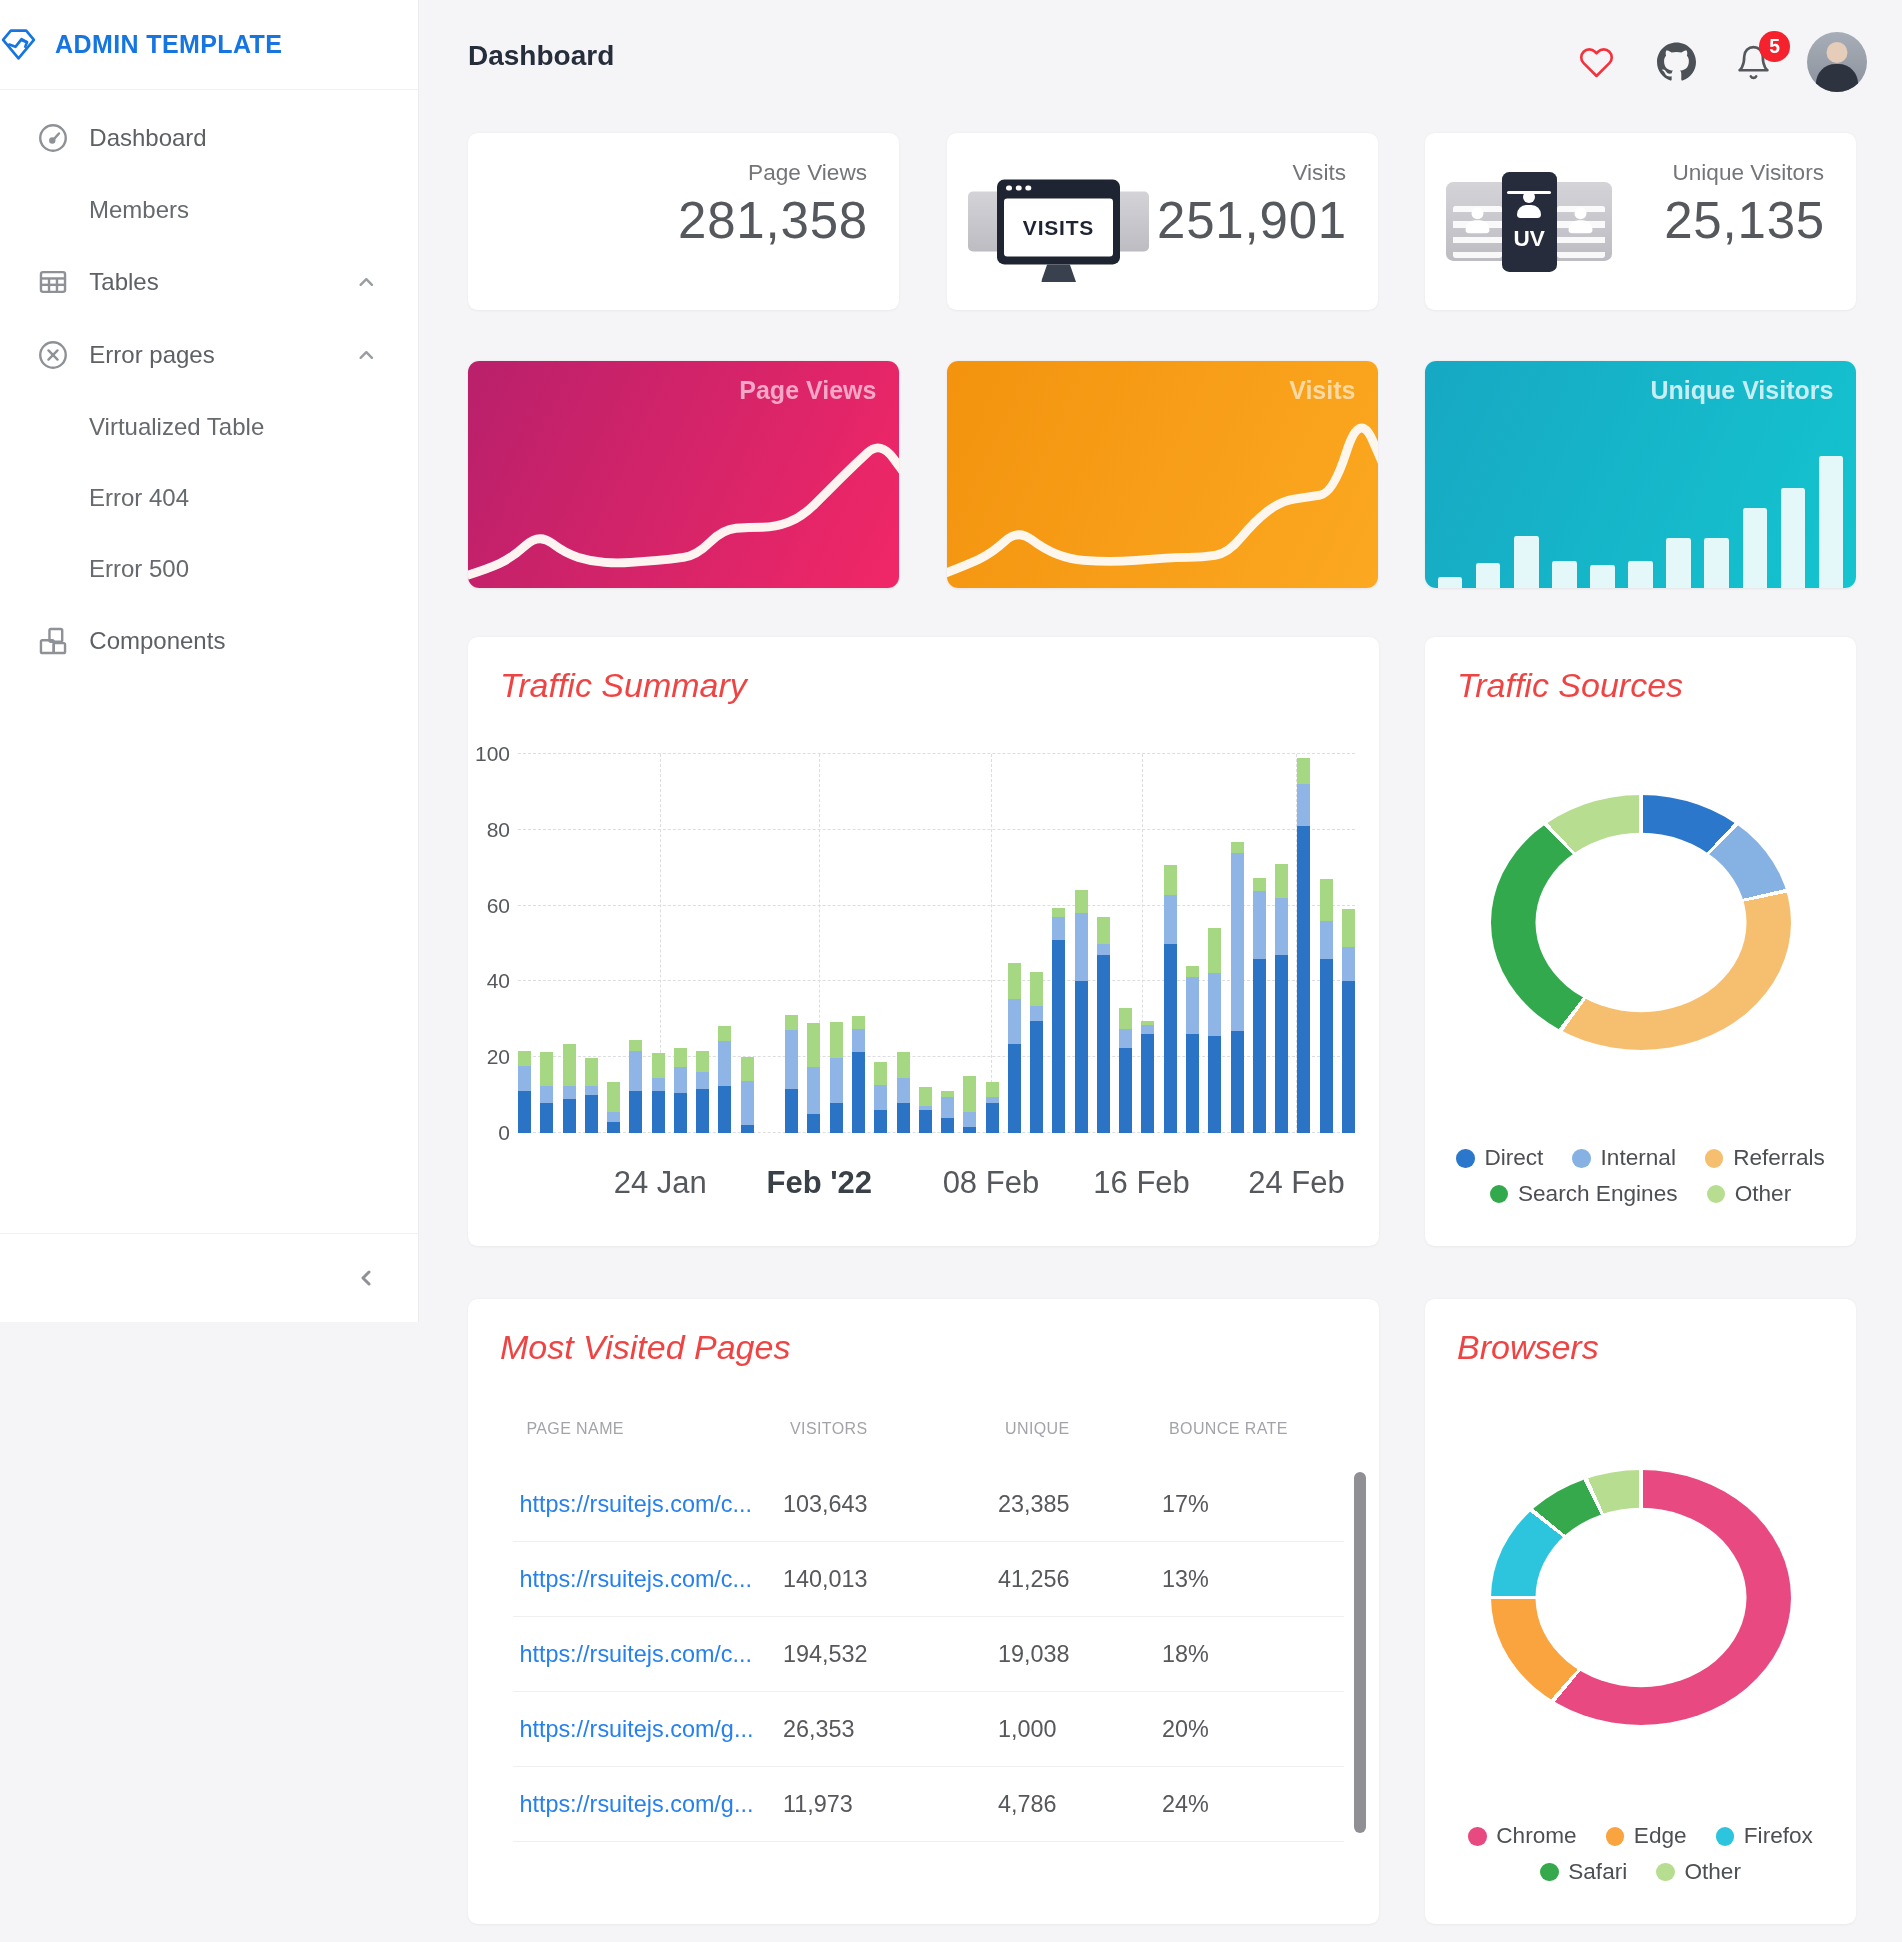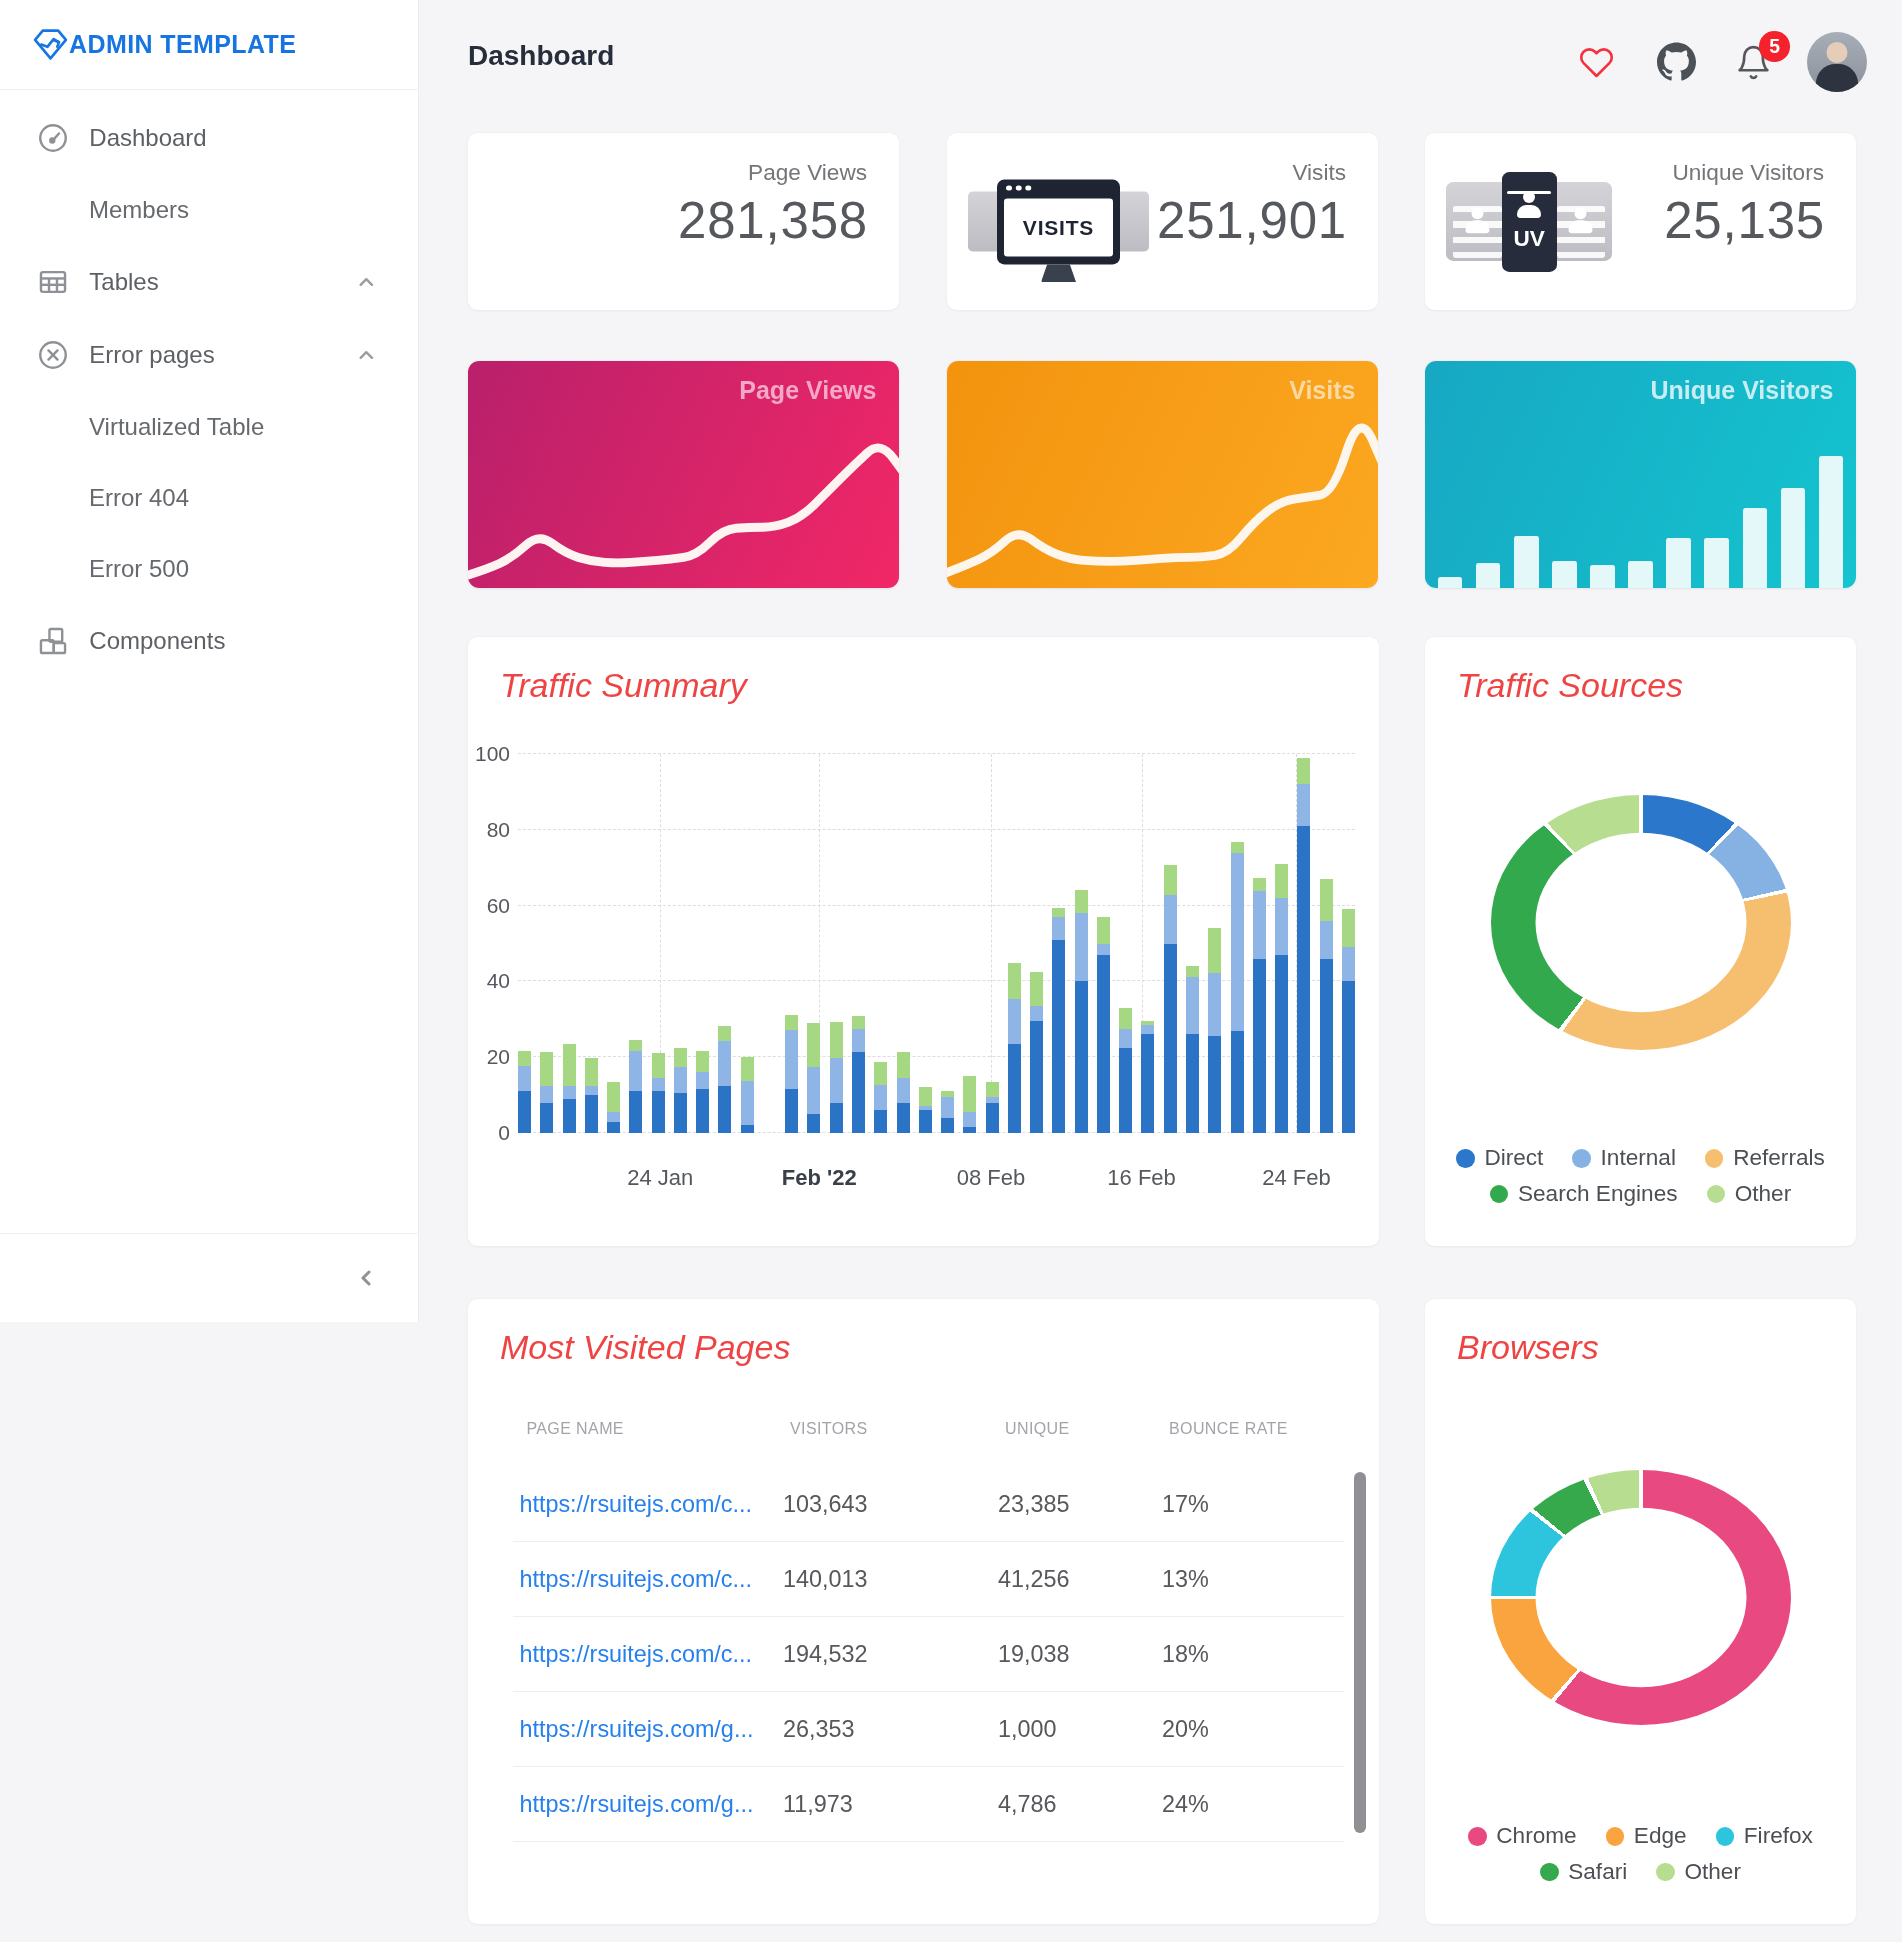--- a/index.html
+++ b/index.html
@@ -1,21 +1,21 @@
 <!DOCTYPE html>
 <html style="font-size:13px"><head>
 <meta charset="utf-8">
 <style>
   html,body{margin:0;padding:0;background:#e9eaec;}
   #app{position:relative;width:1902px;height:1943px;background:#f5f5f7;overflow:hidden;
        font-family:"Liberation Sans", sans-serif;color:#575a5e;}
   
   .sidebar{position:absolute;left:0;top:0;width:419px;height:1322px;background:#fff;
            border-right:0.8px solid #ececee;box-sizing:border-box;}
-  .logo-row{height:90px;display:flex;align-items:center;padding-left:32px;
+  .logo-row{height:90px;display:flex;align-items:center;gap:18px;
             border-bottom:0.8px solid #f0f0f2;box-sizing:border-box;}
   .logo-text{color:#1675e0;font-weight:bold;font-size:25px;letter-spacing:0.4px;}
   .nav{padding-top:11.3px;}
   .nav-item{position:relative;height:73px;display:flex;align-items:center;cursor:pointer;}
   .nav-item.lvl1{padding-left:35px;}
   .nav-item.lvl2{padding-left:89px;height:71px;}
   .nav-icon{width:35px;height:35px;display:flex;align-items:center;justify-content:center;}
   .nav-label{font-size:24px;color:#5d6065;margin-left:19.3px;}
   .nav-item.lvl2 .nav-label{margin-left:0;color:#66696e;}
   .nav-caret{position:absolute;right:40px;top:50%;transform:translateY(-50%);}
@@ -87,21 +87,21 @@
   .panel-ts{left:468px;top:637px;width:911px;height:609px;}
   .panel-src{left:1425px;top:637px;width:431px;height:609px;}
   .panel-mv{left:468px;top:1299px;width:911px;height:625px;}
   .panel-br{left:1425px;top:1299px;width:431px;height:625px;}
   
   .ts-plot{position:absolute;left:50px;right:24px;top:117px;height:379px;}
   .hgrid{position:absolute;left:0;right:0;height:0;border-top:1.6px dashed #dddde1;}
   .hgrid .ylab{position:absolute;left:-45px;top:0;transform:translateY(-50%);width:37px;text-align:right;
         font-size:21px;color:#55585d;}
   .vgrid{position:absolute;top:0;bottom:0;width:0;border-left:1.6px dashed #dddde1;}
-  .xlab{position:absolute;top:calc(100% + 32px);transform:translateX(-50%);font-size:22px;color:#55585d;white-space:nowrap;text-align:center;}
+  .xlab{position:absolute;top:calc(100% + 32px);transform:translateX(-50%);font-size:31px;color:#55585d;white-space:nowrap;text-align:center;}
   .xlab.bold{font-weight:bold;color:#3a4048;}
   .ts-bars{position:absolute;inset:0;display:flex;align-items:flex-end;justify-content:space-between;z-index:2;}
   .ts-slot{width:13px;display:flex;flex-direction:column-reverse;}
   .ts-seg{width:13px;}
   
   .donut-wrap{position:absolute;left:50%;top:158px;transform:translateX(-50%);width:300px;height:255px;}
   .donut{width:300px;height:300px;border-radius:50%;transform:scaleY(.85);transform-origin:top center;position:relative;}
   .donut .hole{position:absolute;left:50%;top:50%;transform:translate(-50%,-50%);width:211px;height:211px;border-radius:50%;background:#fff;}
   .legend{position:absolute;left:16px;right:16px;bottom:39px;display:flex;flex-wrap:wrap;justify-content:center;
           column-gap:29px;row-gap:9.7px;}

